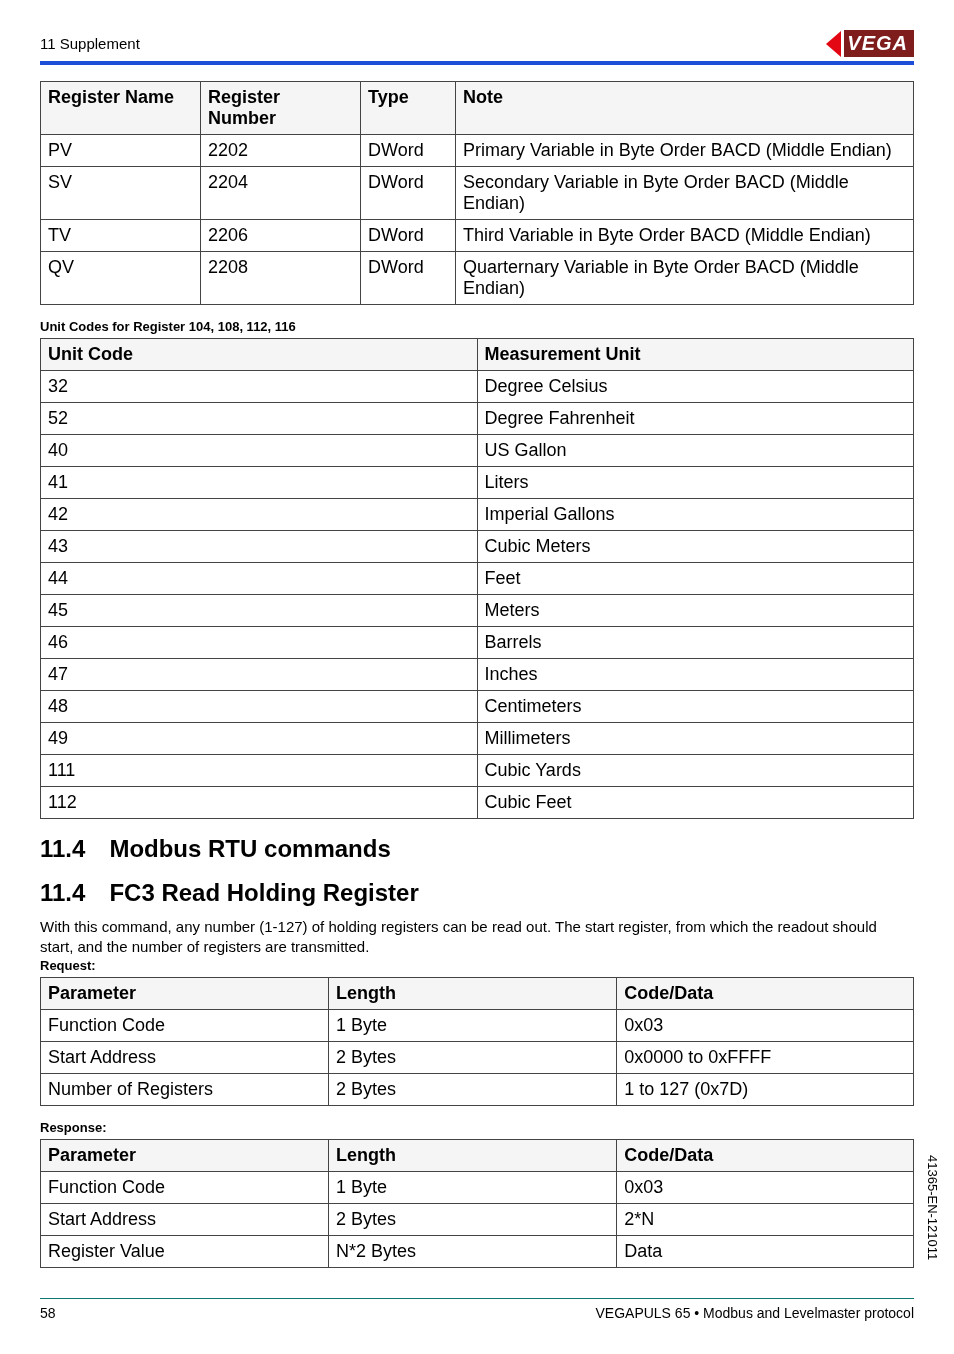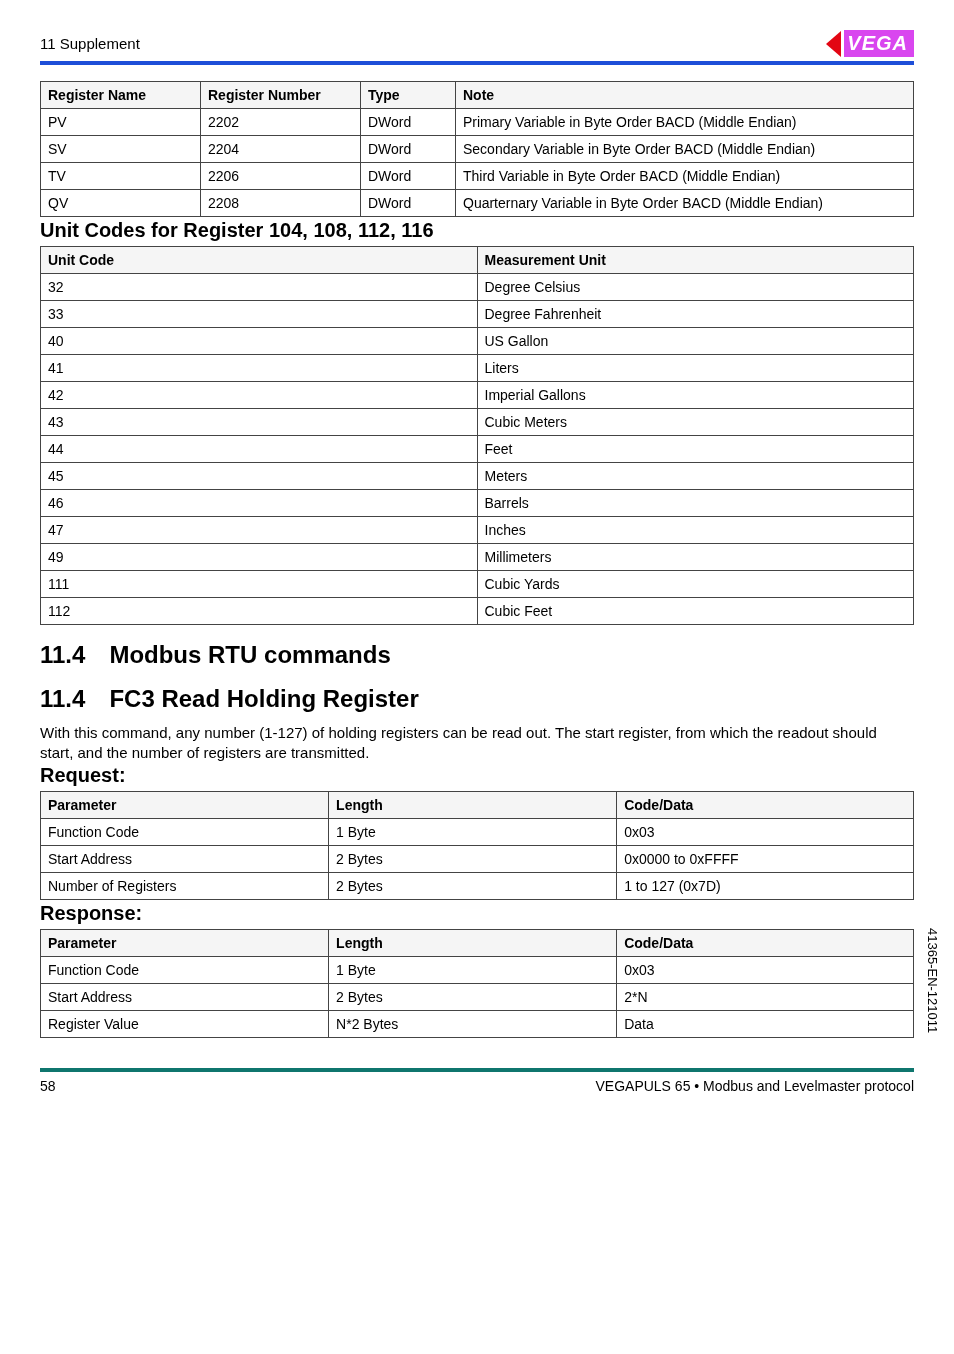--- a/index.html
+++ b/index.html
@@ -25,65 +25,65 @@
       gap: 1px;
     }
     .logo-arrow {
       width: 0; height: 0;
       border-top: 13px solid transparent;
       border-bottom: 13px solid transparent;
       border-right: 15px solid #e30613;
       margin-right: 2px;
     }
     .logo-text {
-      background: #d946ef;
+      background: #7f1d1d;
       color: #fff;
       font-weight: bold;
       font-size: 20px;
       padding: 2px 6px 2px 3px;
       letter-spacing: 1px;
       font-style: italic;
     }
     table {
       width: 100%;
       border-collapse: collapse;
-      margin-bottom: 2px;
-      font-size: 14px;
+      margin-bottom: 14px;
+      font-size: 18px;
     }
     th, td {
       border: 1px solid #444;
       padding: 5px 7px;
       text-align: left;
       vertical-align: top;
     }
     th {
       font-weight: bold;
       background: #f5f5f5;
     }
     .section-h {
       font-weight: bold;
-      font-size: 20px;
+      font-size: 13px;
       margin-bottom: 4px;
       margin-top: 0;
     }
     h2.num {
       font-size: 24px;
       font-weight: bold;
       margin-top: 16px;
       margin-bottom: 10px;
     }
     .body-txt {
       font-size: 15px;
       line-height: 1.35;
     }
     .footer {
       display: flex;
       justify-content: space-between;
       align-items: center;
-      border-top: 4px solid #0f766e;
+      border-top: 1px solid #0f766e;
       padding-top: 6px;
       margin-top: 30px;
       font-size: 14px;
     }
     .side-text {
       position: absolute;
       right: 14px;
       bottom: 90px;
       writing-mode: vertical-rl;
       font-size: 13px;
@@ -163,21 +163,21 @@
     <th>Unit Code</th>
     <th>Measurement Unit</th>
   </tr>
     </thead>
   <tbody id="t2-body">
       <tr>
         <td>32</td>
         <td>Degree Celsius</td>
       </tr>
       <tr>
-        <td>33</td>
+        <td>52</td>
         <td>Degree Fahrenheit</td>
       </tr>
       <tr>
         <td>40</td>
         <td>US Gallon</td>
       </tr>
       <tr>
         <td>41</td>
         <td>Liters</td>
       </tr>
@@ -197,20 +197,24 @@
         <td>45</td>
         <td>Meters</td>
       </tr>
       <tr>
         <td>46</td>
         <td>Barrels</td>
       </tr>
       <tr>
         <td>47</td>
         <td>Inches</td>
+      </tr>
+      <tr>
+        <td>48</td>
+        <td>Centimeters</td>
       </tr>
       <tr>
         <td>49</td>
         <td>Millimeters</td>
       </tr>
       <tr>
         <td>111</td>
         <td>Cubic Yards</td>
       </tr>
       <tr>

